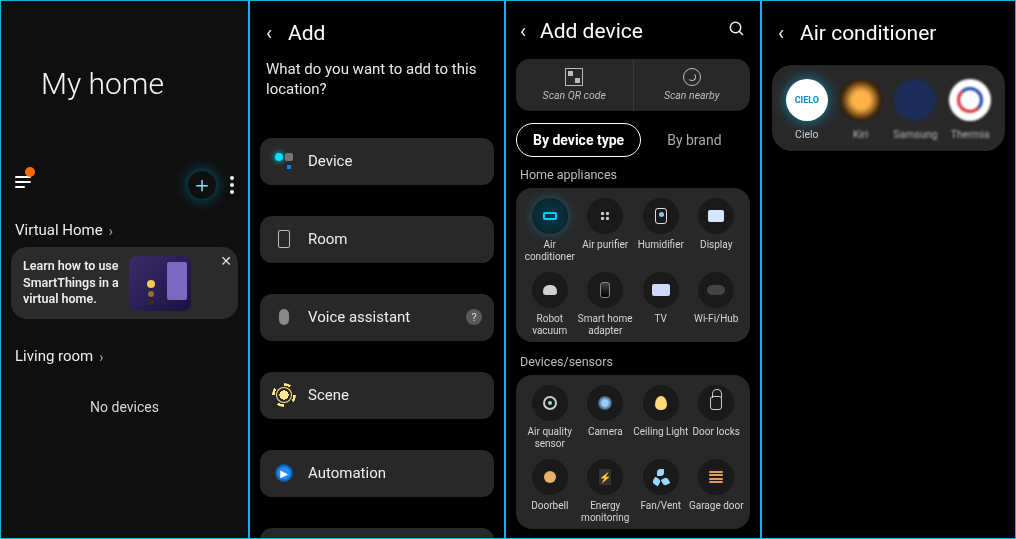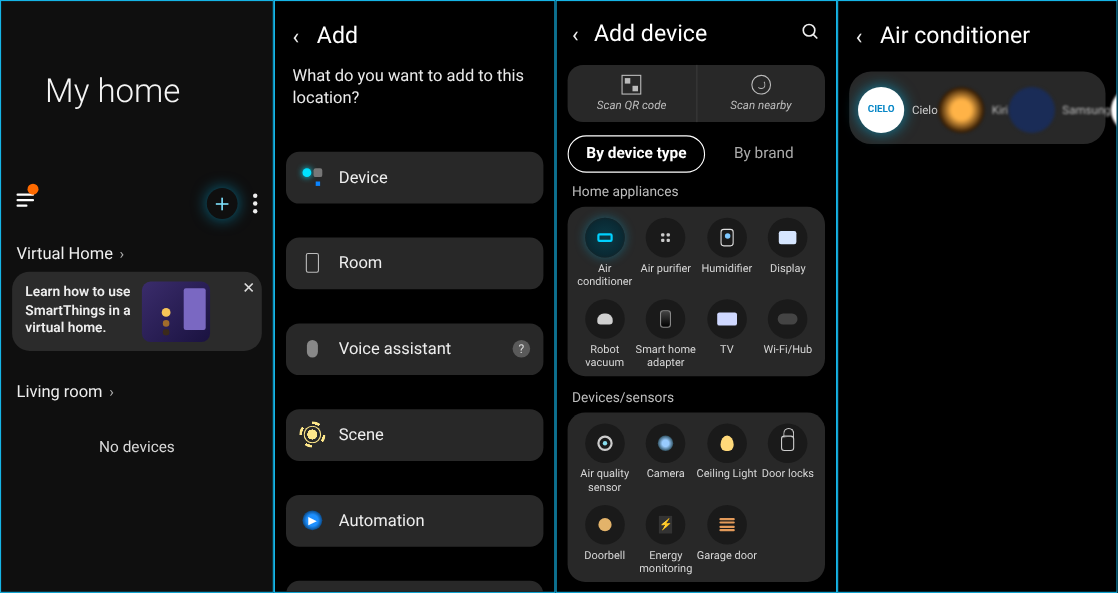--- a/index.html
+++ b/index.html
@@ -96,21 +96,21 @@
   .ic-device{width:18px;height:16px;position:relative;} .ic-device::before{content:'';position:absolute;left:0;top:0;width:8px;height:8px;border-radius:50%;background:#00e1ff;box-shadow:0 0 6px #00e1ff;} .ic-device::after{content:'';position:absolute;right:0;top:0;width:8px;height:8px;border-radius:2px;background:#777;box-shadow:0 10px 0 -2px #0a84ff;}
   .ic-room{width:12px;height:18px;border:1.5px solid #bbb;border-radius:2px;}
   .ic-mic{width:10px;height:16px;border-radius:6px;background:#888;}
   .ic-sun{width:16px;height:16px;border-radius:50%;background:radial-gradient(circle,#ffe88a 40%,transparent 41%);box-shadow:0 0 0 1px #ffe88a inset;position:relative;} .ic-sun::before{content:'';position:absolute;inset:-4px;border-radius:50%;background:conic-gradient(#ffe88a 0 10%,transparent 10% 25%,#ffe88a 25% 35%,transparent 35% 50%,#ffe88a 50% 60%,transparent 60% 75%,#ffe88a 75% 85%,transparent 85% 100%);-webkit-mask:radial-gradient(circle,transparent 55%,#000 56%);}
   .ic-auto{width:18px;height:18px;border-radius:50%;background:radial-gradient(circle,#1e90ff 40%,#0b4b8a 70%);display:flex;align-items:center;justify-content:center;color:#fff;font-size:10px;}
   .ic-app{width:18px;height:14px;position:relative;} .ic-app::before{content:'';position:absolute;top:0;left:0;right:0;height:6px;border-radius:3px;background:#ff6ad5;} .ic-app::after{content:'';position:absolute;bottom:0;left:0;right:0;height:6px;border-radius:3px;background:#ffa84a;}
   .ic-member{position:relative;width:20px;height:16px;} .ic-member::before{content:'';position:absolute;left:0;top:0;width:10px;height:10px;border-radius:50%;background:#ddd;} .ic-member::after{content:'';position:absolute;right:0;top:4px;width:8px;height:8px;border-radius:50%;background:#8a8a8a;}
 
   
   .brandrow{margin:12px 10px;background:var(--card);border-radius:20px;padding:14px 8px 10px;display:flex;justify-content:space-around;}
-  .brand{display:flex;align-items:center;gap:7px;}
+  .brand{display:flex;flex-direction:column;align-items:center;gap:7px;}
   .bcircle{width:42px;height:42px;border-radius:50%;display:flex;align-items:center;justify-content:center;font-size:9px;font-weight:700;}
   .bl0{background:#fff;color:#0a88c7;box-shadow:0 0 14px rgba(0,200,255,.6);}
   .bl1{background:radial-gradient(circle,#ffb347 30%,#2a1400 70%);filter:blur(1.5px);}
   .bl2{background:#1a2c57;filter:blur(1.5px);}
   .bl3{background:#fff;position:relative;filter:blur(1.2px);} .bl3::after{content:'';position:absolute;inset:8px;border-radius:50%;border:3px solid #d33;border-top-color:#24a;border-right-color:#24a;}
   .blabel{font-size:10.5px;color:#cfcfcf;}
   .blabel.dim{filter:blur(1px);opacity:.85;}
 
   
   .qr-ic{width:18px;height:18px;position:relative;border:1px solid #bbb;} .qr-ic::before,.qr-ic::after{content:'';position:absolute;width:5px;height:5px;background:#bbb;} .qr-ic::before{top:2px;left:2px;} .qr-ic::after{bottom:2px;right:2px;}
@@ -331,20 +331,30 @@
             <div class="tlabel">Doorbell</div>
           </div>
         <div class="tile">
             <div class="tic">
               <span class="i-energy">⚡</span>
             </div>
             <div class="tlabel">Energy monitoring</div>
           </div>
         <div class="tile">
             <div class="tic">
+              <span class="i-fan">
+                <span></span>
+                <span></span>
+                <span></span>
+              </span>
+            </div>
+            <div class="tlabel">Fan/Vent</div>
+          </div>
+        <div class="tile">
+            <div class="tic">
               <span class="i-garage">
                 <span></span>
                 <span></span>
                 <span></span>
                 <span></span>
               </span>
             </div>
             <div class="tlabel">Garage door</div>
           </div>
       </div>

